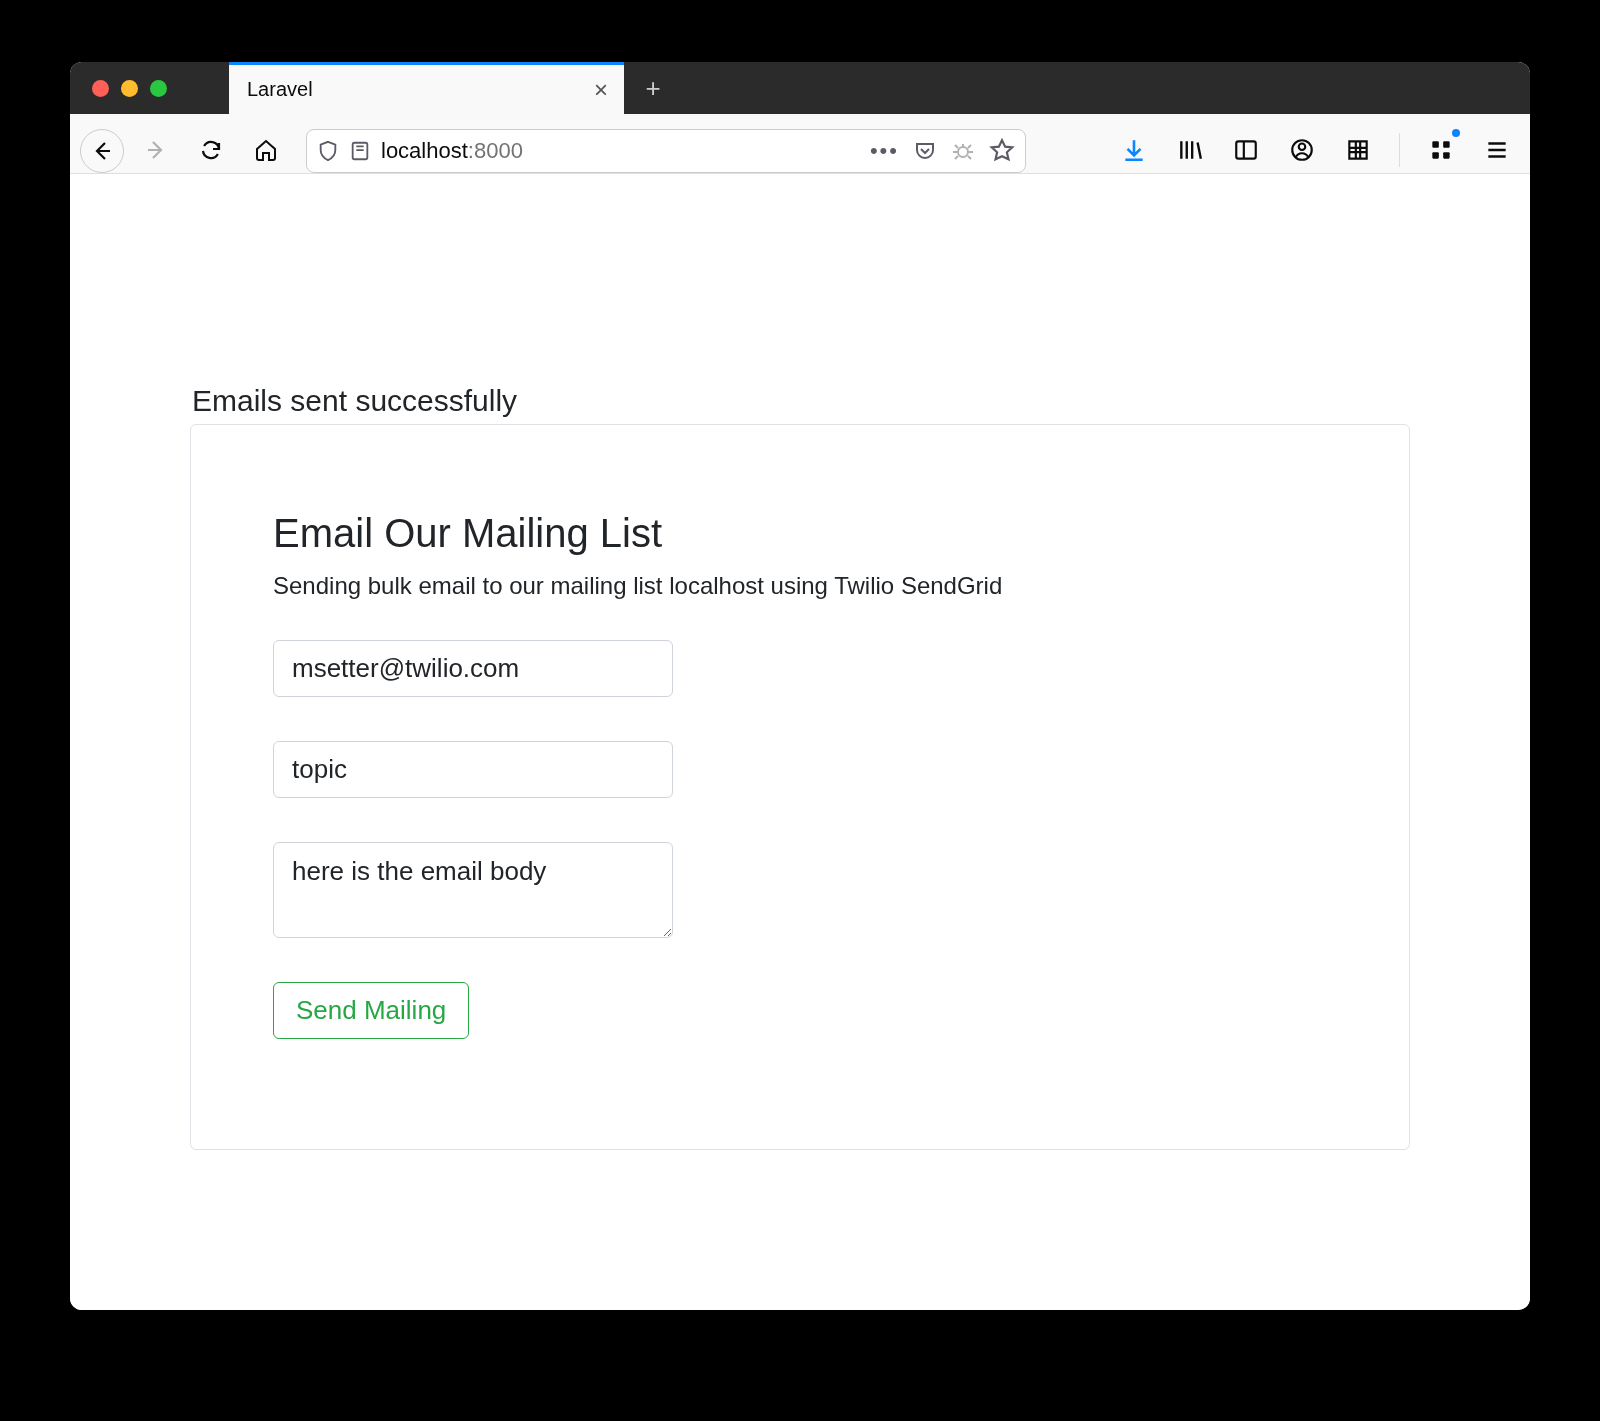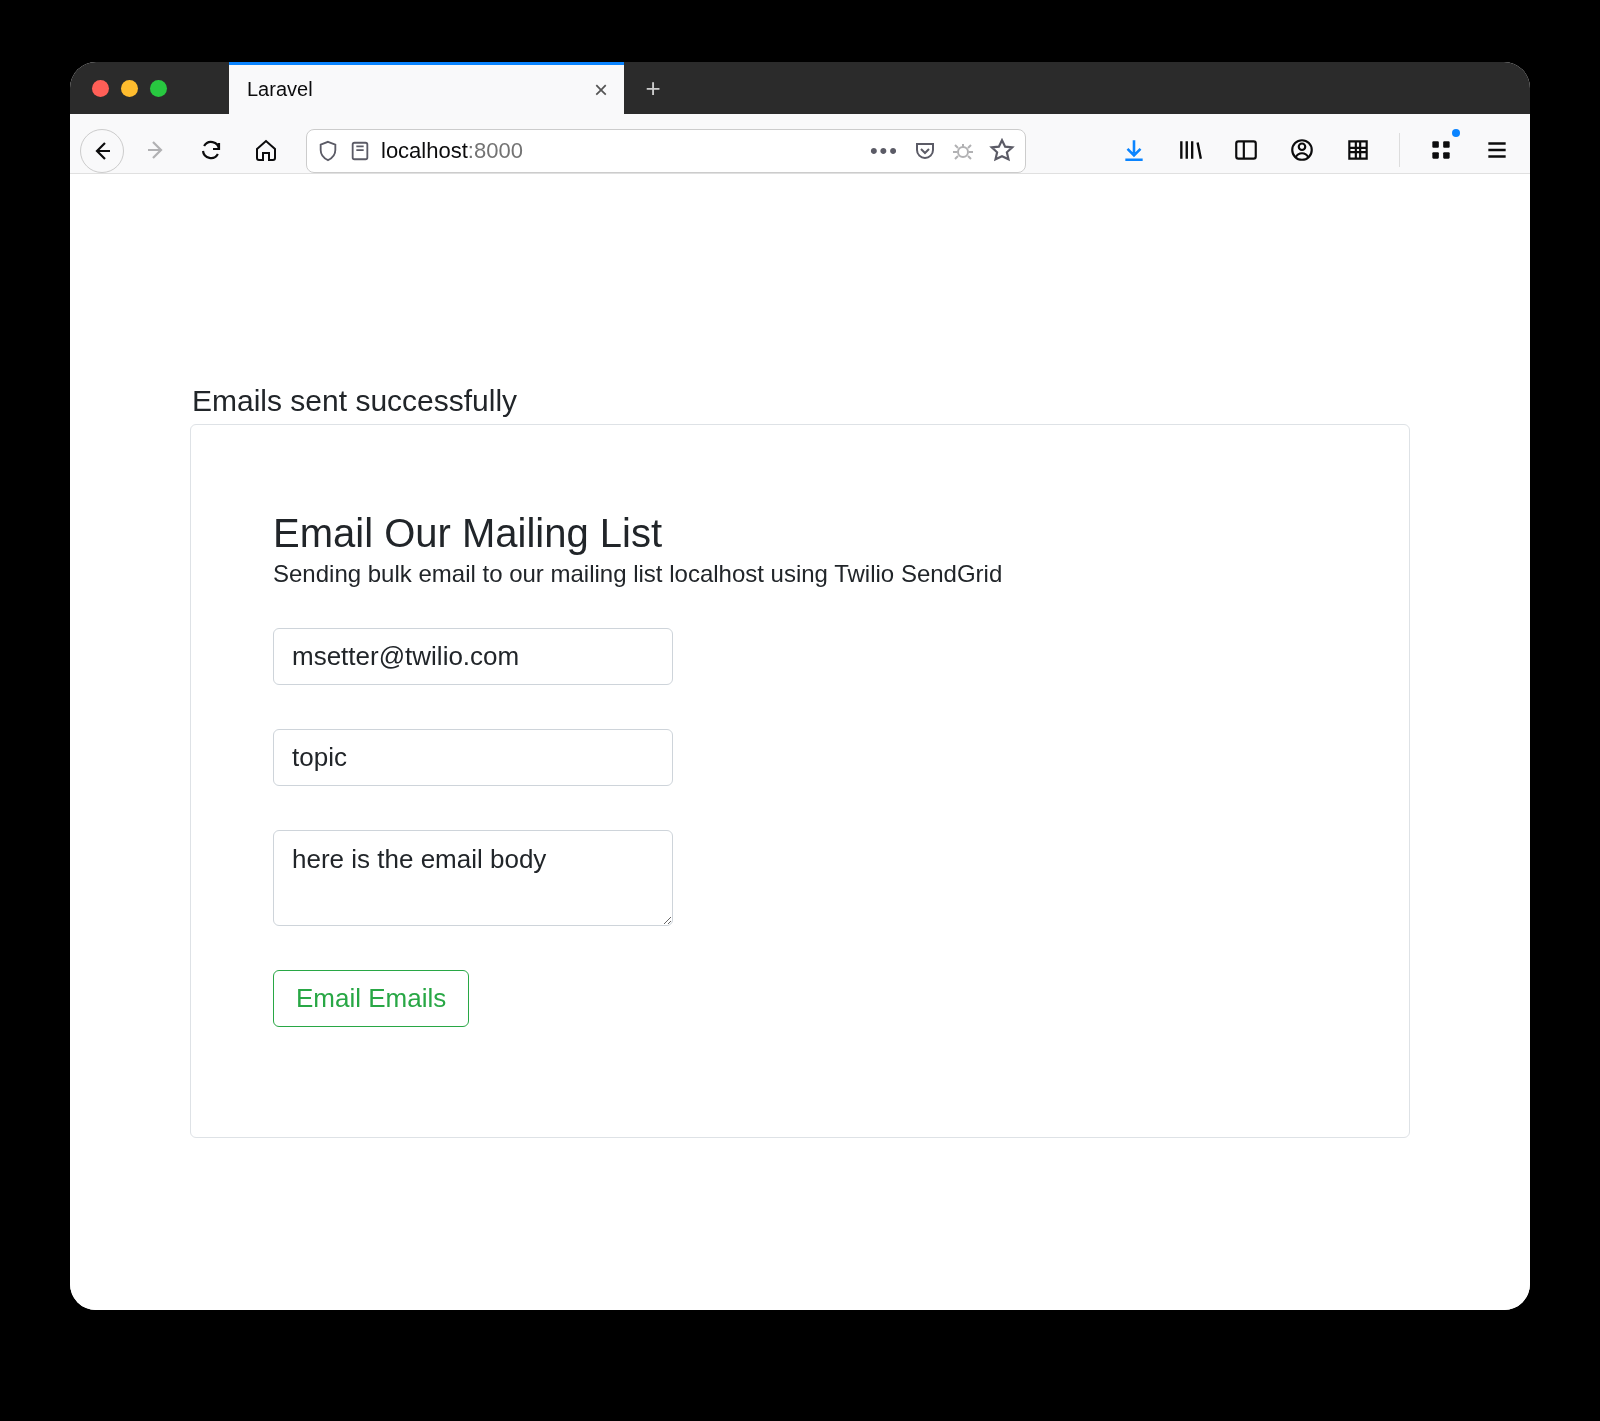--- a/index.html
+++ b/index.html
@@ -9,21 +9,21 @@
       width: 1600px;
       height: 1421px;
       display: flex;
       align-items: flex-start;
       justify-content: center;
       padding-top: 62px;
     }
     .window {
       width: 1460px;
       background: #fff;
-      border-radius: 26px;
+      border-radius: 12px;
       overflow: hidden;
       box-shadow: 0 30px 60px rgba(0,0,0,0.5);
     }
     .titlebar {
       background: #2b2b2b;
       height: 52px;
       display: flex;
       align-items: center;
       position: relative;
     }
@@ -127,21 +127,21 @@
     }
     .card {
       border:1px solid #dee2e6;
       border-radius: 6px;
       padding: 86px 82px 110px 82px;
     }
     .card h1 {
       font-size: 40px;
       font-weight: 500;
       color:#212529;
-      margin-bottom: 4px;
+      margin-bottom: 16px;
     }
     .card .sub {
       font-size: 24px;
       color:#212529;
       margin-bottom: 40px;
     }
     .field {
       width: 400px;
       border:1px solid #ced4da;
       border-radius: 6px;
@@ -298,18 +298,18 @@
     <div class="content">
       <div class="status-msg">Emails sent successfully</div>
       <div class="card">
         <h1>Email Our Mailing List</h1>
         <p class="sub">Sending bulk email to our mailing list localhost using Twilio SendGrid</p>
 
         <input class="field" type="text" value="msetter@twilio.com" style="">
         <input class="field" type="text" value="topic" style="">
         <textarea class="field" style="">here is the email body</textarea>
 
-        <button class="btn-send">Email Emails</button>
+        <button class="btn-send">Send Mailing</button>
       </div>
     </div>
   </div>
 
 </div>
 
 </body></html>

